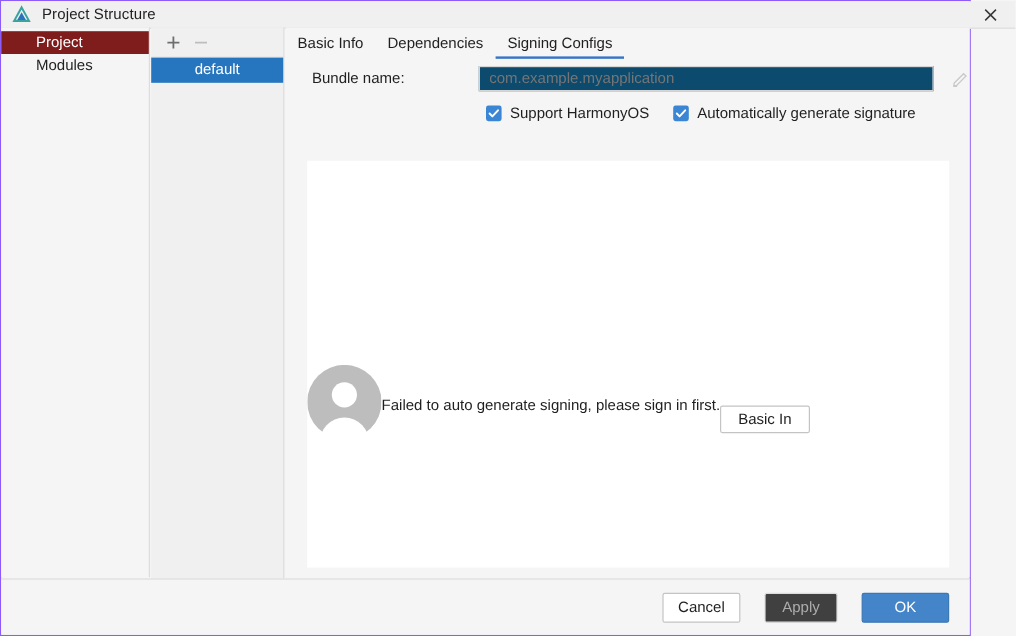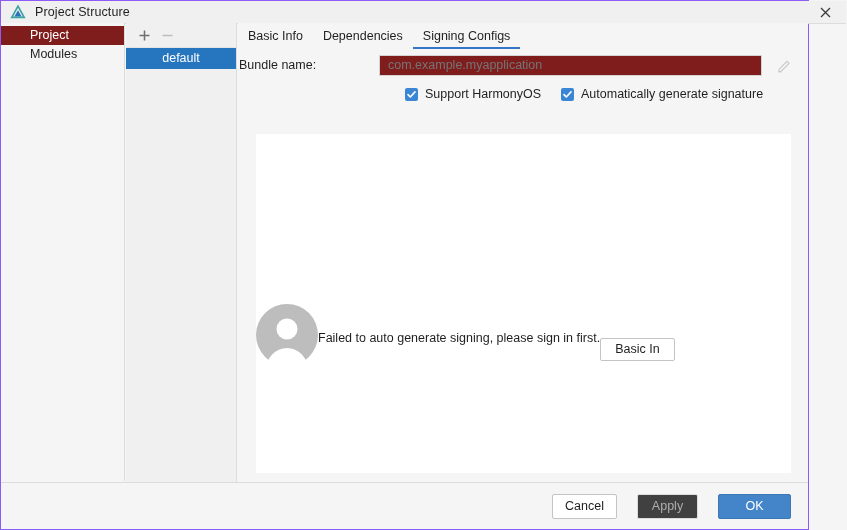--- a/index.html
+++ b/index.html
@@ -171,34 +171,34 @@
   .form-area {
     position: absolute;
     left: 0;
     top: 30px;
     right: 0;
   }
   .row-bundle {
     display: flex;
     align-items: center;
     height: 24px;
-    padding-left: 1px;
+    padding-left: 22px;
   }
   .lbl-bundle {
     width: 140px;
     font-size: 12.5px;
     color: #1f1f1f;
     white-space: nowrap;
   }
   .txt-bundle {
     width: 383px;
     height: 21px;
     box-sizing: border-box;
     border: 1px solid #d4d4d4;
-    background: #7f1d1d;
+    background: #0c4a6e;
     color: #9a9a9a;
     font-family: "Liberation Sans", sans-serif;
     font-size: 12.5px;
     padding: 0 8px;
     outline: none;
   }
   .edit-icon {
     margin-left: 14px;
     width: 16px;
     height: 16px;

